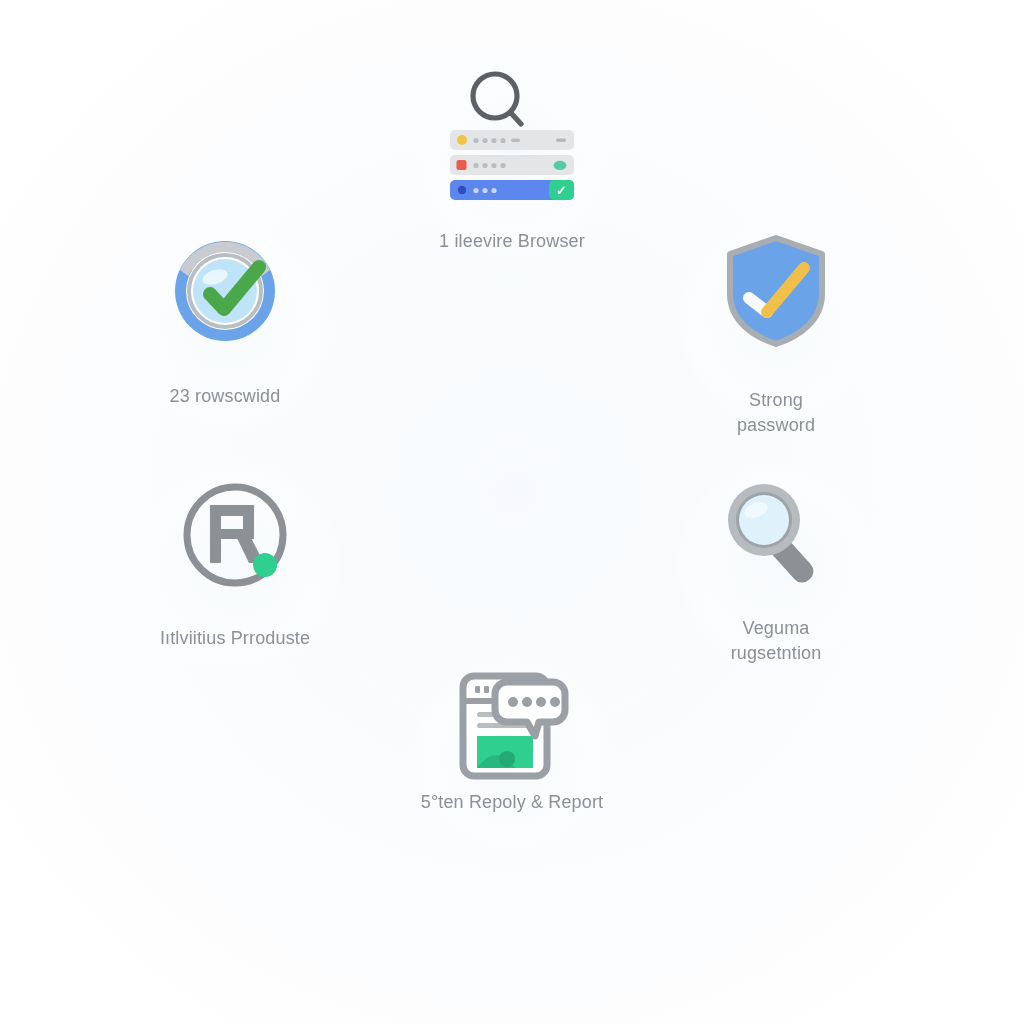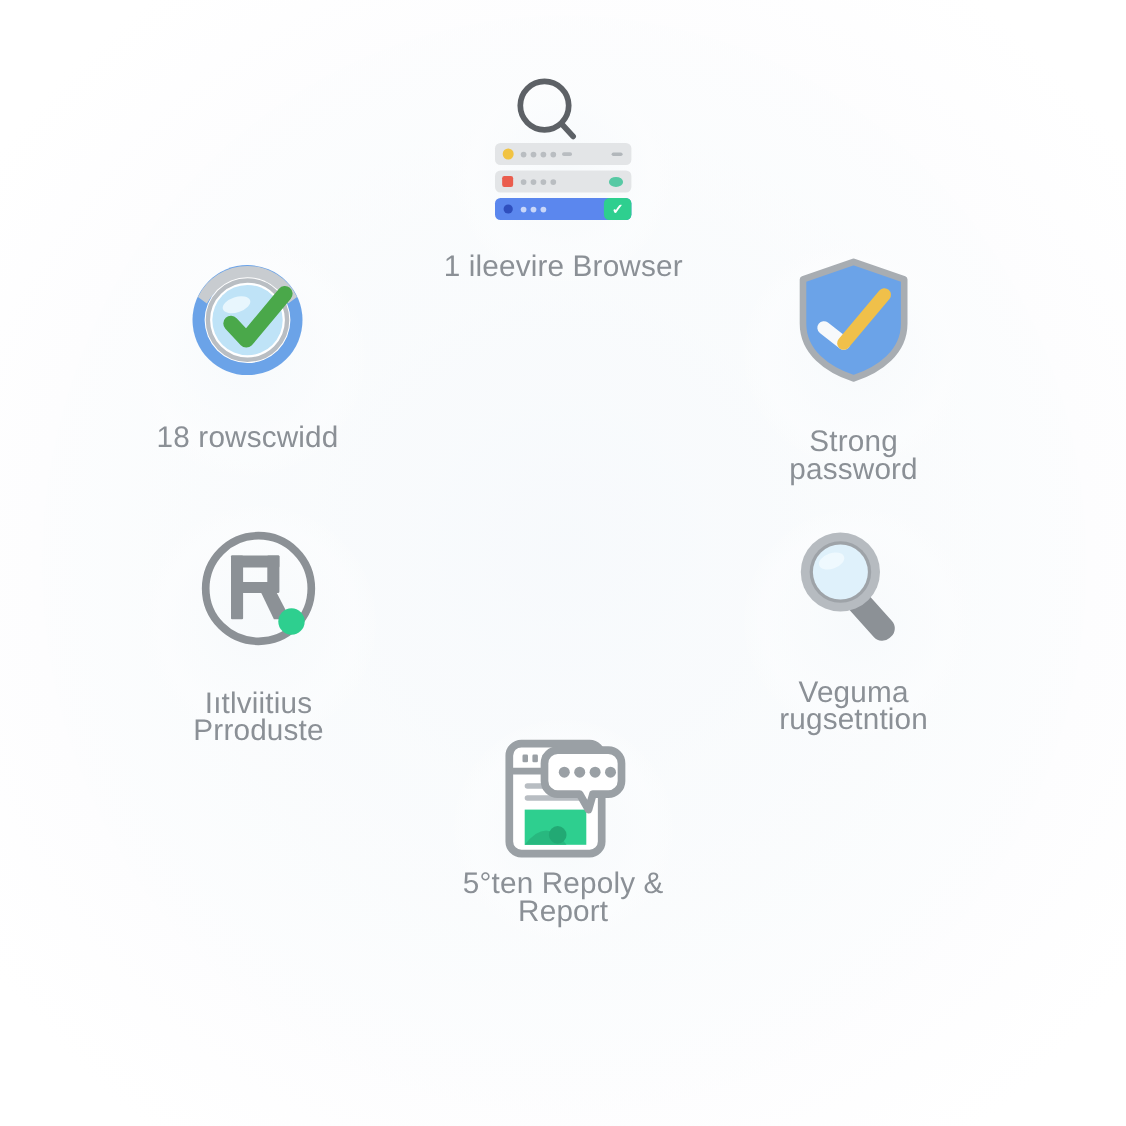--- a/index.html
+++ b/index.html
@@ -48,21 +48,21 @@
     pointer-events: none;
   }
 
   .icon-wrap {
     position: relative;
     display: block;
   }
 
   .label {
     color: #8b9096;
-    font-size: 27px;
+    font-size: 18px;
     line-height: 25px;
     letter-spacing: 0.15px;
     white-space: pre-line;
     filter: blur(0.18px);
   }
 
   
   #node-browser   { left: 392px; top: 66px;  width: 240px; }
   #node-verified  { left: 122px; top: 232px; width: 206px; }
   #node-password  { left: 676px; top: 232px; width: 200px; }
@@ -132,21 +132,21 @@
 
         <circle cx="59" cy="59" r="39" fill="#ffffff"></circle>
         <circle cx="59" cy="59" r="36" fill="none" stroke="#b9bec3" stroke-width="4"></circle>
 
         <circle cx="59" cy="59" r="32" fill="#bfe3f7"></circle>
         <ellipse cx="49" cy="45" rx="13" ry="7" fill="#e8f6fd" transform="rotate(-18 49 45)"></ellipse>
 
         <path d="M 44 62 L 58 77 L 93 35" fill="none" stroke="#4aa84a" stroke-width="14" stroke-linecap="round" stroke-linejoin="round"></path>
       </svg>
     </div>
-    <div class="label">18 rowscwidd</div>
+    <div class="label">23 rowscwidd</div>
   </div>
 
   <div class="node" id="node-password">
     <div class="halo" style="left:0px; top:-14px; width:206px; height:206px;"></div>
     <div class="icon-wrap">
       <svg width="108" height="118" viewBox="0 0 108 118">
         <path d="M 54 6 L 100 22 L 100 62 C 100 88 78 104 54 112 C 30 104 8 88 8 62 L 8 22 Z" fill="#6ba3e8" stroke="#a8adb2" stroke-width="6" stroke-linejoin="round"></path>
 
         <path d="M 27 66 L 45 80" fill="none" stroke="#f7f9fb" stroke-width="12" stroke-linecap="round"></path>
         <path d="M 45 80 L 82 36" fill="none" stroke="#f0c04a" stroke-width="12" stroke-linecap="round" stroke-linejoin="round"></path>

